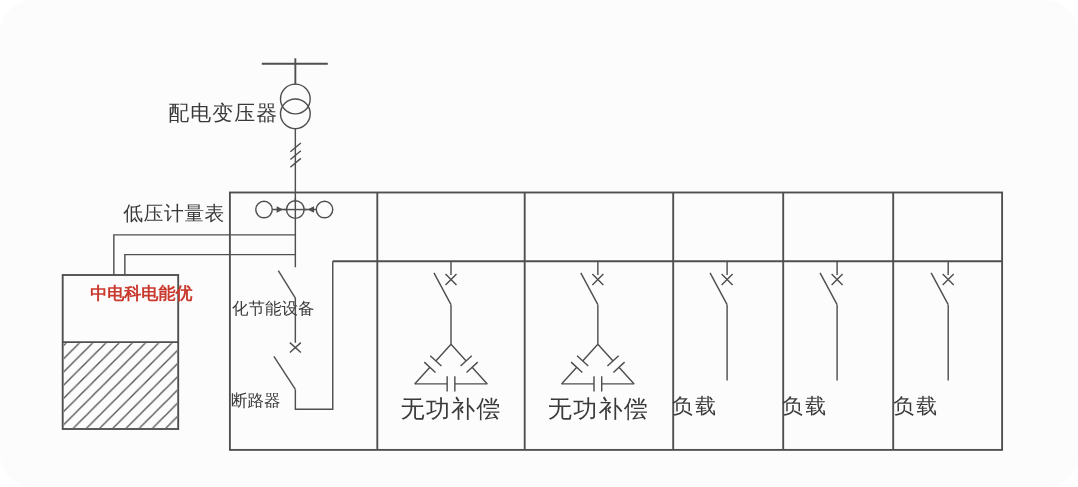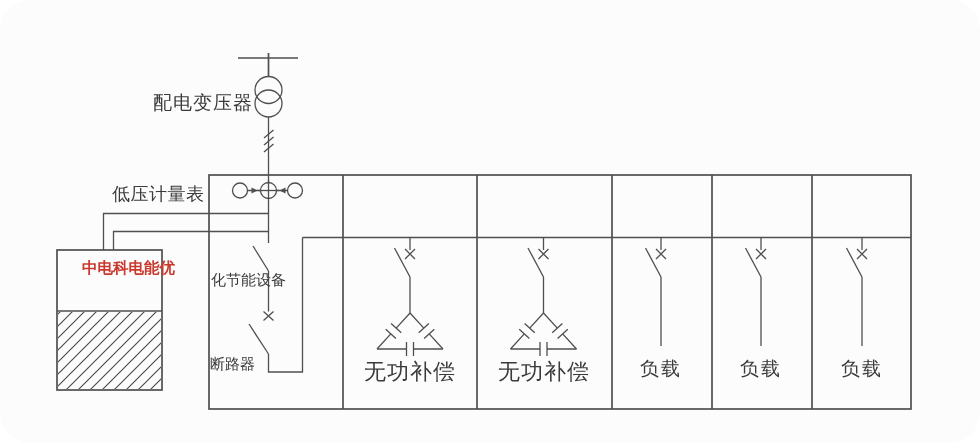--- a/index.html
+++ b/index.html
@@ -19,21 +19,21 @@
   #lbl-isolator    { left:211px; top:271px; font-size:15px; }
   #lbl-breaker     { left:210px; top:326px; font-size:15px;margin-top:29px; }
   #lbl-device {
     left:58px; top:258px; width:103px; box-sizing:border-box; padding-left:24px;
     color:var(--accent-red,#c9392e); font-weight:bold; font-size:15.5px; line-height:19px;
     white-space:nowrap;
   }
   .comp-label { top:357px; width:140px; text-align:center; font-size:22px; letter-spacing:1px; }
   #lbl-comp1 { left:340px; }
   #lbl-comp2 { left:474px; }
-  .load-label { top:356px; width:100px; text-align:center; font-size:19px; letter-spacing:2px; }
+  .load-label { top:356px; width:100px; text-align:left; font-size:19px; letter-spacing:2px; }
   #lbl-load1 { left:611px; }
   #lbl-load2 { left:711px; }
   #lbl-load3 { left:812px; }
 </style>
 </head>
 <body>
 
 <div class="stage">
 
   <svg width="980" height="443" viewBox="0 0 980 443">

